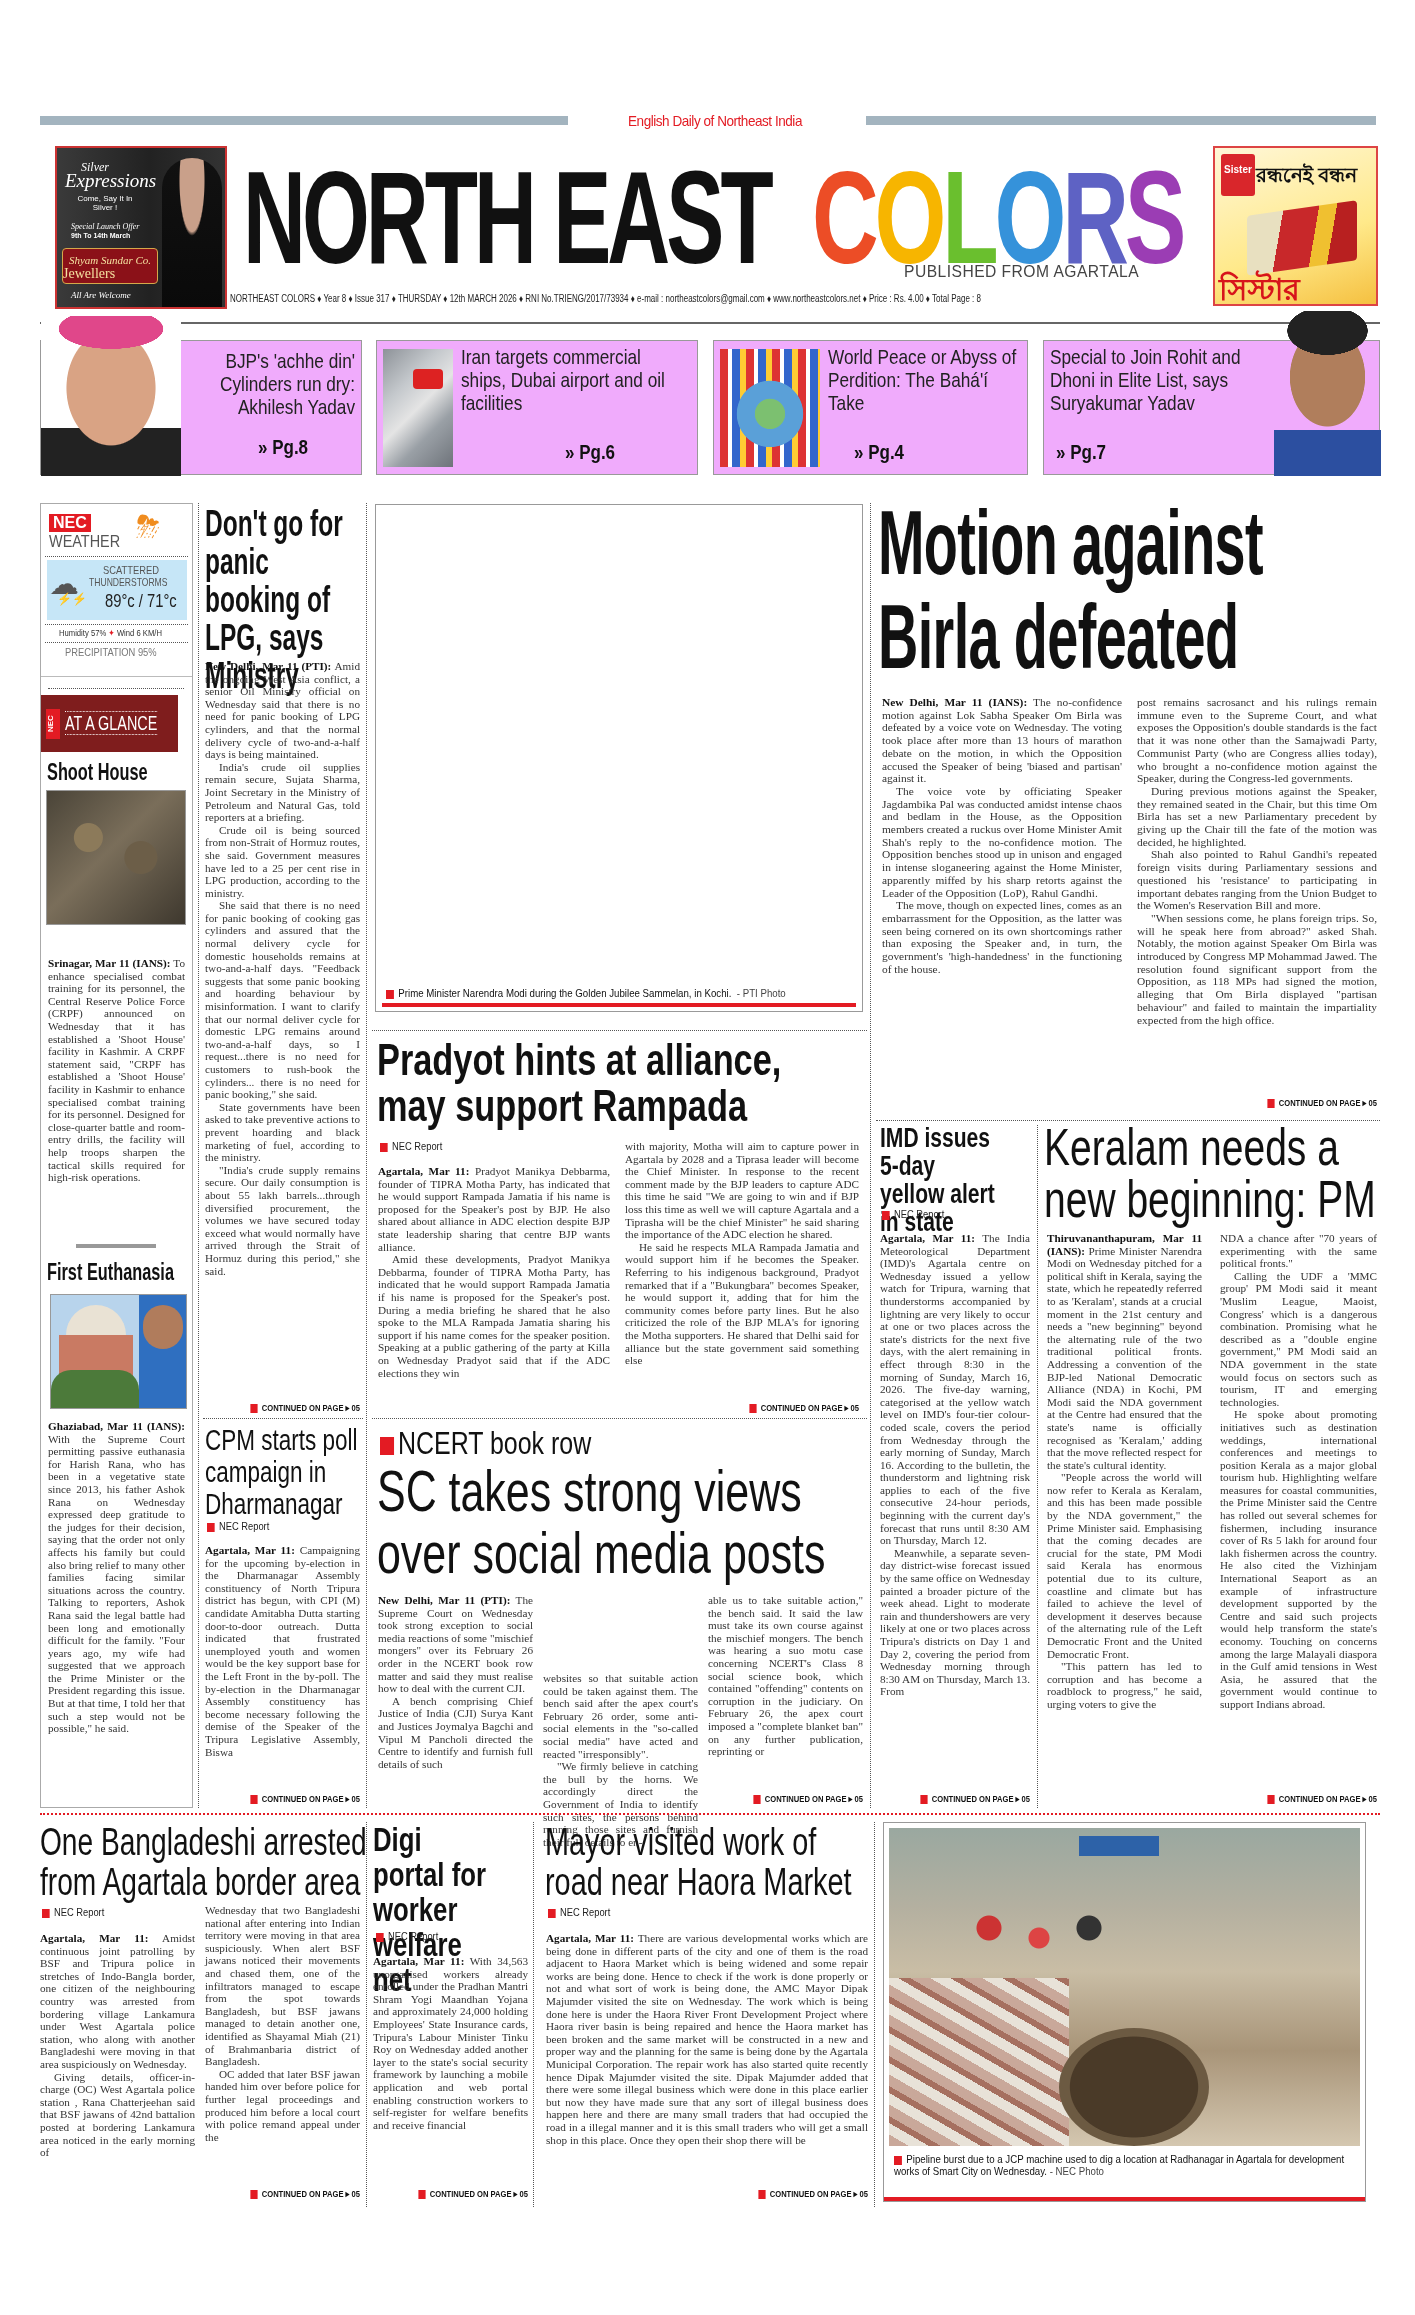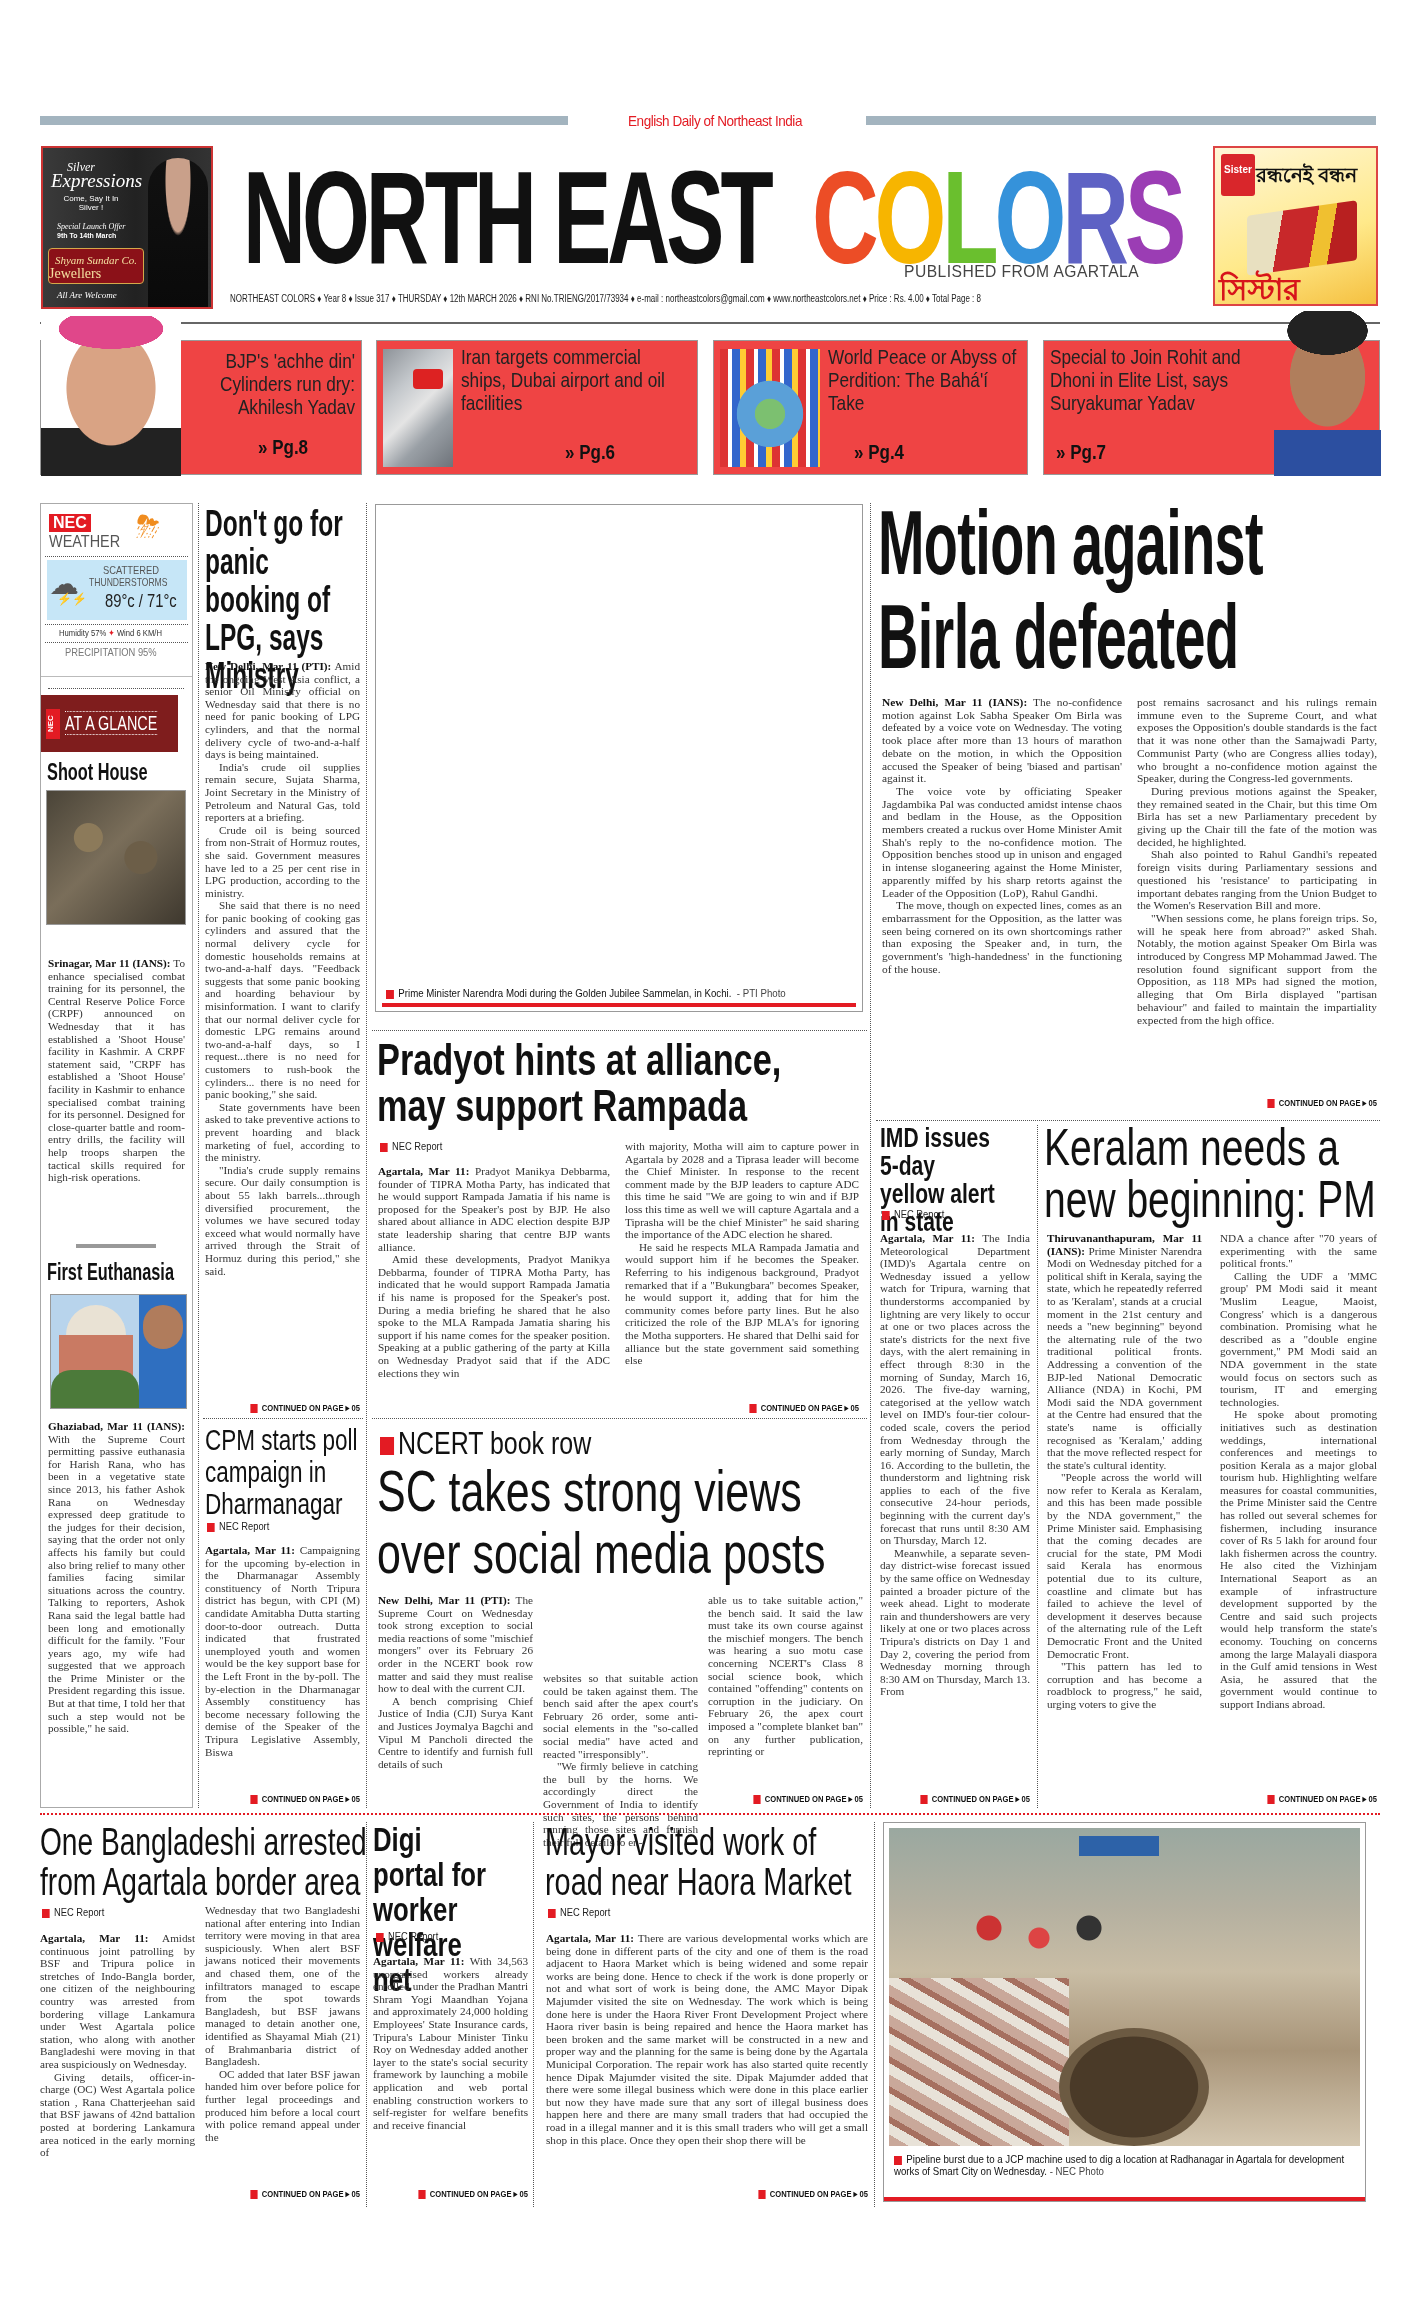--- a/index.html
+++ b/index.html
@@ -12,33 +12,33 @@
 .body-txt b{color:#111}
 .dotv{border-left:1px dotted #555}
 .doth{border-top:1px dotted #555}
 .redsq{display:inline-block;width:9px;height:9px;background:#e31b23;margin-right:5px;vertical-align:middle}
 .byline{font-family:"Liberation Sans",sans-serif;font-size:11px;color:#222;transform:scaleX(.85);transform-origin:left}
 .cont{font-family:"Liberation Sans",sans-serif;font-size:9.5px;font-weight:bold;text-align:right;color:#111;transform:scaleX(.8);transform-origin:right}
 .hl{font-family:"Liberation Sans",sans-serif;font-weight:bold;color:#111;transform-origin:left top}
 .hl-light{font-family:"Liberation Sans",sans-serif;font-weight:normal;color:#111;transform-origin:left top}
 .photo{overflow:hidden}
 .topbar{background:#a3b4bf;height:9px}
-.teaser{border:1px solid #999;background:#ef4444}
+.teaser{border:1px solid #999;background:#f0abfc}
 .teaser-txt{font-family:"Liberation Sans",sans-serif;font-size:21px;line-height:23px;color:#222;transform:scaleX(.82);transform-origin:left top}
 .pg{font-family:"Liberation Sans",sans-serif;font-weight:bold;font-size:20px;color:#111;transform:scaleX(.85);transform-origin:left}
 .caption{font-family:"Liberation Sans",sans-serif;font-size:11px;color:#111;transform:scaleX(.88);transform-origin:left}
 </style>
 </head>
 <body>
 
 <div class="abs topbar" style="left:40px;top:116px;width:528px"></div>
 <div class="abs cond" style="left:575px;top:112px;width:280px;text-align:center;color:#e31b23;font-size:15px;transform:scaleX(.9)">English Daily of Northeast India</div>
 <div class="abs topbar" style="left:866px;top:116px;width:510px"></div>
 
-<div class="abs" style="left:41px;top:146px;width:172px;height:163px;background:linear-gradient(90deg,#3a3a3a 0%,#222 55%,#333 100%);border:2px solid #c33;color:#fff;font-family:'Liberation Serif',serif;overflow:hidden">
+<div class="abs" style="left:55px;top:146px;width:172px;height:163px;background:linear-gradient(90deg,#3a3a3a 0%,#222 55%,#333 100%);border:2px solid #c33;color:#fff;font-family:'Liberation Serif',serif;overflow:hidden">
   <div style="position:absolute;left:24px;top:12px;font-style:italic;font-size:12px">Silver</div>
   <div style="position:absolute;left:8px;top:22px;font-style:italic;font-size:19px">Expressions</div>
   <div style="position:absolute;left:18px;top:46px;width:60px;text-align:center;font-family:'Liberation Sans',sans-serif;font-size:8px">Come, Say It In Silver !</div>
   <div style="position:absolute;left:14px;top:74px;font-style:italic;font-size:8px">Special Launch Offer</div>
   <div style="position:absolute;left:14px;top:84px;font-family:'Liberation Sans',sans-serif;font-size:7px;font-weight:bold">9th To 14th March</div>
   <div style="position:absolute;left:5px;top:100px;width:96px;height:36px;background:#8b1118;border:1px solid #d4a84a;border-radius:4px">
     <div style="font-style:italic;font-size:11px;text-align:center;margin-top:5px;color:#f4e0a0">Shyam Sundar Co.</div>
     <div style="font-size:14px;color:#f4e0a0">Jewellers</div>
   </div>
   <div style="position:absolute;left:14px;top:142px;font-style:italic;font-size:9px">All Are Welcome</div>

